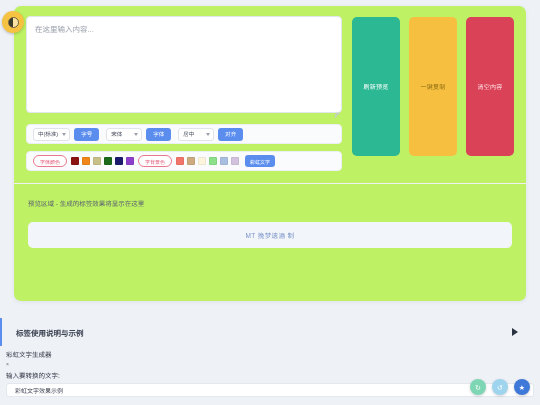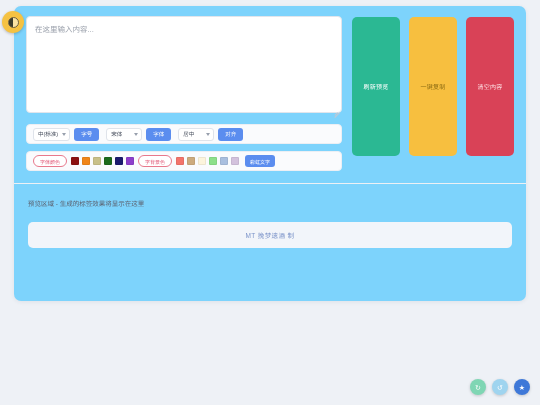--- a/index.html
+++ b/index.html
@@ -35,21 +35,21 @@
     border-radius: 50%;
     background: linear-gradient(90deg, #3b3b2a 0 50%, #fbe3a2 50% 100%);
     border: 1px solid #6b6043;
   }
 
   
   .main-card {
     position: absolute;
     left: 14px; top: 6px;
     width: 512px; height: 295px;
-    background: #7dd3fc;
+    background: #bef264;
     border-radius: 7px;
     box-shadow: 0 1px 4px rgba(40,50,80,.08);
   }
 
   .editor-row {
     display: flex;
     padding: 10px 12px 0 12px;
     gap: 10px;
   }
 
@@ -376,20 +376,35 @@
 
     <div class="preview-zone">
       <div class="preview-hint">预览区域 - 生成的标签效果将显示在这里</div>
       <div class="preview-box">
         <span class="preview-text">MT 挽梦遗酒  制</span>
       </div>
     </div>
 
   </div>
 
+  <div class="docs">
+
+    <div class="docs-header">
+      <span class="docs-title">标签使用说明与示例</span>
+      <span class="docs-toggle"></span>
+    </div>
+
+    <div class="docs-body">
+      <div class="doc-h">彩虹文字生成器</div>
+      <div class="doc-x">×</div>
+      <div class="doc-label">输入要转换的文字:</div>
+      <div class="doc-input">彩虹文字效果示例</div>
+    </div>
+
+  </div>
 
   <div class="fabs" id="fabs">
       <div class="fab" style="background: rgb(127, 214, 180);">↻</div>
       <div class="fab" style="background: rgb(159, 212, 239);">↺</div>
       <div class="fab" style="background: rgb(62, 120, 216);">★</div>
     </div>
 
 </div>
 
 </body></html>

